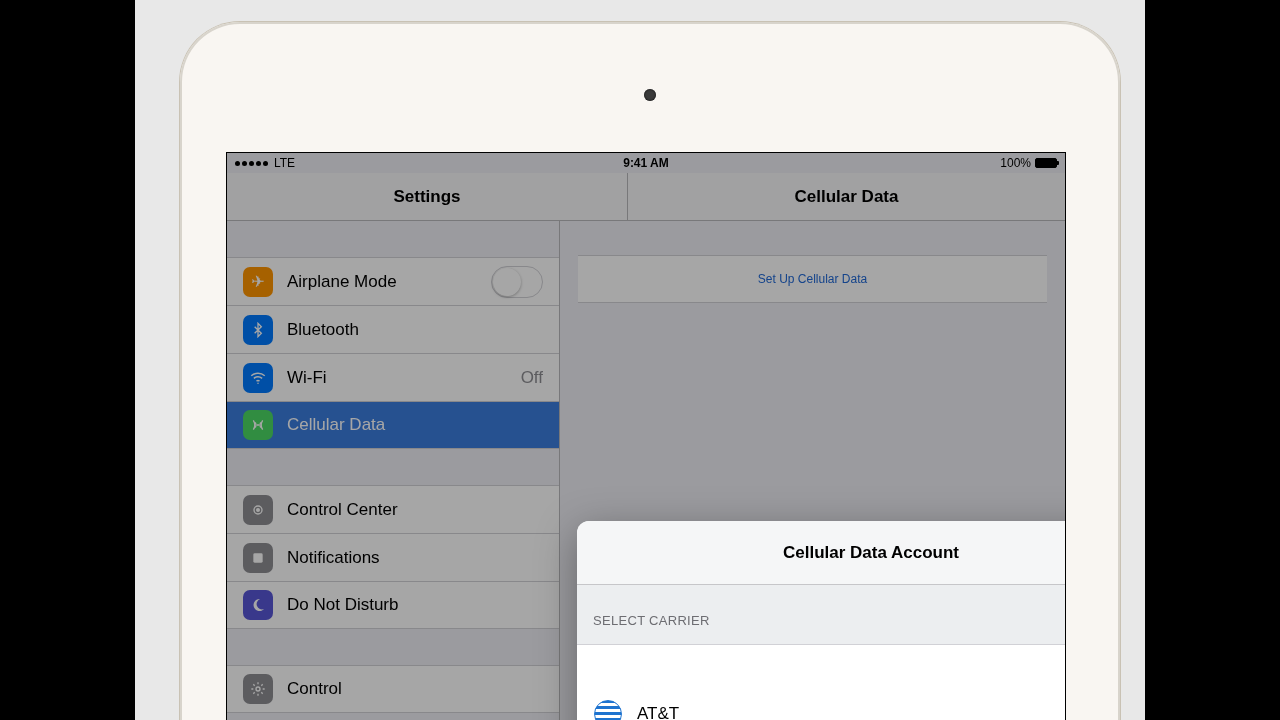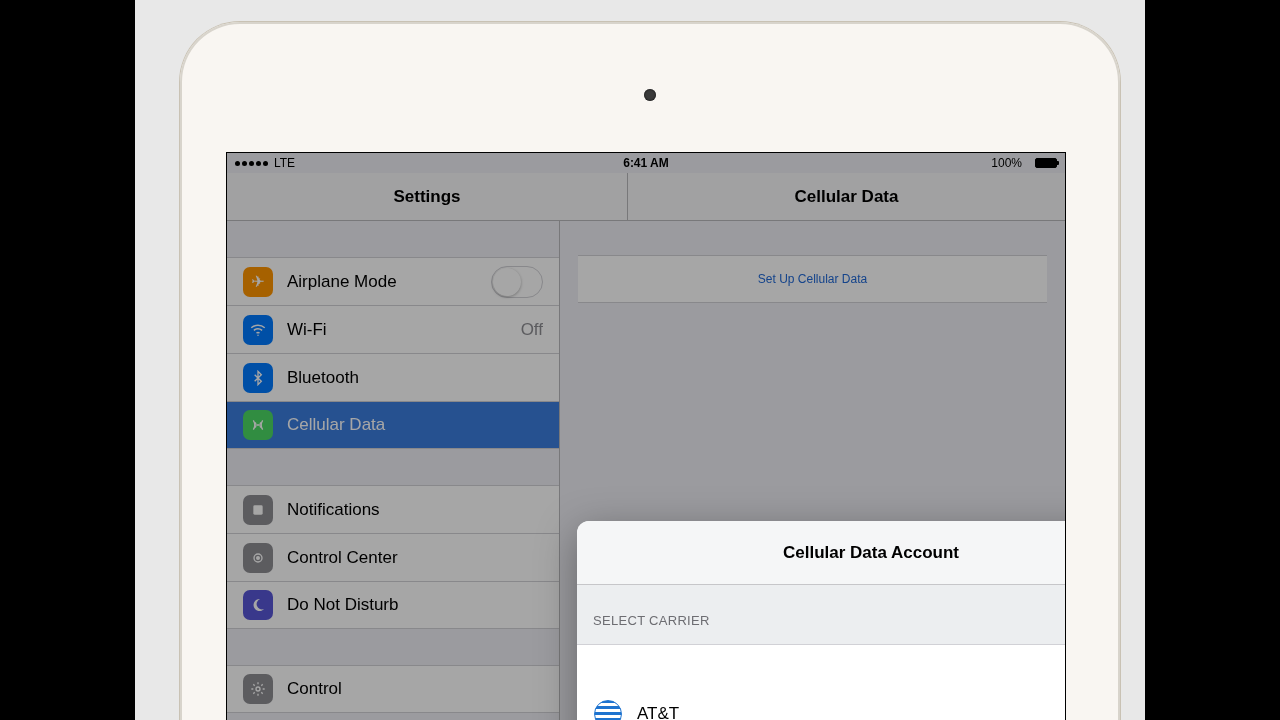--- a/index.html
+++ b/index.html
@@ -62,21 +62,21 @@
     display: flex;
     align-items: center;
     font-size: 12px;
     padding: 0 8px;
     color: #000;
     position: relative;
     z-index: 1;
   }
   .sb-left { display: flex; align-items: center; gap: 6px; }
   .sb-center { position: absolute; left: 0; right: 0; text-align: center; font-weight: 600; }
-  .sb-right { margin-left: auto; display: flex; align-items: center; gap: 13px; }
+  .sb-right { margin-left: auto; display: flex; align-items: center; gap: 4px; }
   .sig-dots { display: flex; gap: 2px; }
   .sig-dots span {
     width: 5px; height: 5px; border-radius: 50%;
     background: #000;
   }
   .batt {
     width: 22px; height: 10px;
     border: 1px solid #000;
     border-radius: 2px;
     position: relative;
@@ -279,95 +279,95 @@
     <div class="sb-left">
       <span class="sig-dots">
         <span></span>
           <span></span>
           <span></span>
           <span></span>
           <span></span>
       </span>
       <span>LTE</span>
     </div>
-    <div class="sb-center">6:41 AM</div>
+    <div class="sb-center">9:41 AM</div>
     <div class="sb-right">
       <span>100%</span>
       <span class="batt"></span>
     </div>
   </div>
 
   <div class="navs">
     <div class="nav-left">Settings</div>
     <div class="nav-right">Cellular Data</div>
   </div>
 
   <div class="content">
     <div class="sidebar">
 
       <div class="group">
         <div class="row">
           <span class="icon ic-air">✈</span>
           <span>Airplane Mode</span>
           <span class="spacer"></span>
           <span class="toggle"></span>
+        </div>
+        <div class="row">
+          <span class="icon ic-bt">
+            <svg viewBox="0 0 24 24" width="16" height="16" fill="none" stroke="#fff" stroke-width="2">
+                <path d="M7 7l10 10-5 5V2l5 5L7 17"></path>
+              </svg>
+          </span>
+          <span>Bluetooth</span>
+          <span class="spacer"></span>
         </div>
         <div class="row">
           <span class="icon ic-wifi">
             <svg viewBox="0 0 24 24" width="18" height="18" fill="none" stroke="#fff" stroke-width="2">
                 <path d="M3 9a14 14 0 0 1 18 0"></path>
                 <path d="M6.5 12.5a9 9 0 0 1 11 0"></path>
                 <path d="M10 16a4 4 0 0 1 4 0"></path>
                 <circle cx="12" cy="19" r="1" fill="#fff" stroke="none"></circle>
               </svg>
           </span>
           <span>Wi-Fi</span>
           <span class="spacer"></span>
           <span class="val">Off</span>
-        </div>
-        <div class="row">
-          <span class="icon ic-bt">
-            <svg viewBox="0 0 24 24" width="16" height="16" fill="none" stroke="#fff" stroke-width="2">
-                <path d="M7 7l10 10-5 5V2l5 5L7 17"></path>
-              </svg>
-          </span>
-          <span>Bluetooth</span>
-          <span class="spacer"></span>
         </div>
         <div class="row selected">
           <span class="icon ic-cell">
             <svg viewBox="0 0 24 24" width="16" height="16" fill="none" stroke="#fff" stroke-width="2">
                 <path d="M5 5a13 13 0 0 1 0 14"></path>
                 <path d="M19 5a13 13 0 0 0 0 14"></path>
                 <path d="M8 8a8 8 0 0 1 0 8"></path>
                 <path d="M16 8a8 8 0 0 0 0 8"></path>
                 <circle cx="12" cy="12" r="1.5" fill="#fff" stroke="none"></circle>
               </svg>
           </span>
           <span>Cellular Data</span>
         </div>
       </div>
 
       <div class="group">
         <div class="row">
-          <span class="icon ic-notif">
-            <svg viewBox="0 0 24 24" width="16" height="16" fill="#fff">
-                <rect x="5" y="5" width="14" height="14" rx="2"></rect>
-              </svg>
-          </span>
-          <span>Notifications</span>
-        </div>
-        <div class="row">
           <span class="icon ic-cc">
             <svg viewBox="0 0 24 24" width="16" height="16" fill="none" stroke="#fff" stroke-width="2">
                 <circle cx="12" cy="12" r="6"></circle>
                 <circle cx="12" cy="12" r="2" fill="#fff"></circle>
               </svg>
           </span>
           <span>Control Center</span>
+        </div>
+        <div class="row">
+          <span class="icon ic-notif">
+            <svg viewBox="0 0 24 24" width="16" height="16" fill="#fff">
+                <rect x="5" y="5" width="14" height="14" rx="2"></rect>
+              </svg>
+          </span>
+          <span>Notifications</span>
         </div>
         <div class="row">
           <span class="icon ic-dnd">
             <svg viewBox="0 0 24 24" width="16" height="16" fill="#fff">
                 <path d="M15 3a9 9 0 1 0 6 15 7 7 0 0 1-6-15z"></path>
               </svg>
           </span>
           <span>Do Not Disturb</span>
         </div>
       </div>

